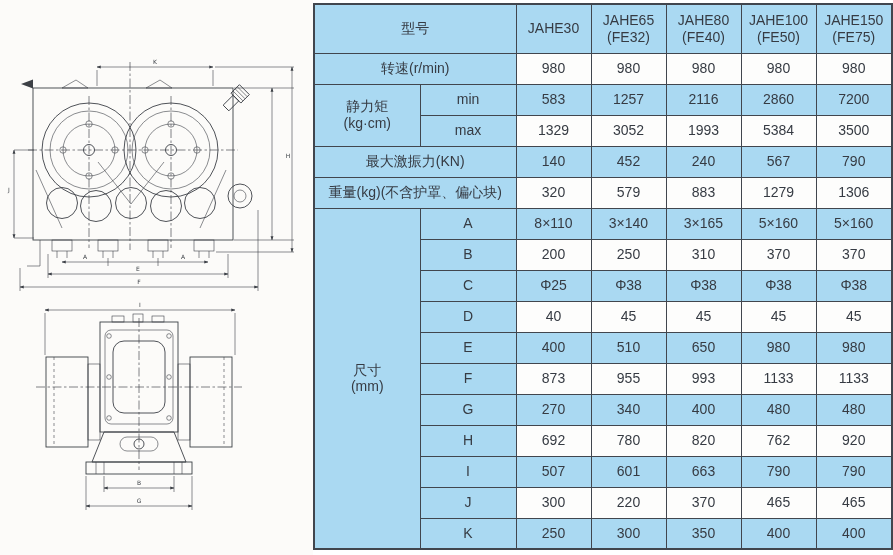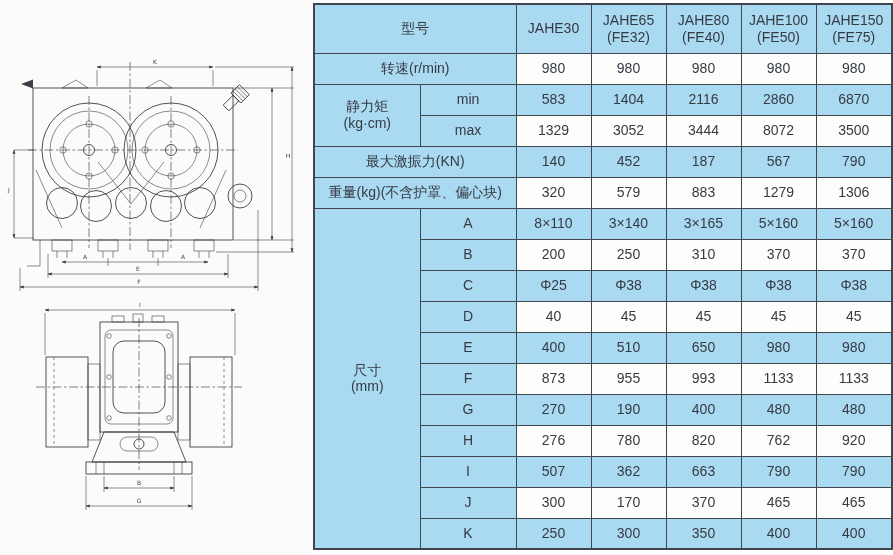--- a/index.html
+++ b/index.html
@@ -254,38 +254,38 @@
             <td class="white value">980</td>
             <td class="white value">980</td>
             <td class="white value">980</td>
             <td class="white value">980</td>
           </tr>
           <tr>
             <td class="blue label group" rowspan="2">静力矩
 (kg·cm)</td>
             <td class="blue label">min</td>
             <td class="blue value">583</td>
-            <td class="blue value">1404</td>
+            <td class="blue value">1257</td>
             <td class="blue value">2116</td>
             <td class="blue value">2860</td>
-            <td class="blue value">6870</td>
+            <td class="blue value">7200</td>
           </tr>
           <tr>
             <td class="blue label">max</td>
             <td class="white value">1329</td>
             <td class="white value">3052</td>
-            <td class="white value">3444</td>
-            <td class="white value">8072</td>
+            <td class="white value">1993</td>
+            <td class="white value">5384</td>
             <td class="white value">3500</td>
           </tr>
           <tr>
             <td class="blue label" colspan="2">最大激振力(KN)</td>
             <td class="blue value">140</td>
             <td class="blue value">452</td>
-            <td class="blue value">187</td>
+            <td class="blue value">240</td>
             <td class="blue value">567</td>
             <td class="blue value">790</td>
           </tr>
           <tr>
             <td class="blue label" colspan="2">重量(kg)(不含护罩、偏心块)</td>
             <td class="white value">320</td>
             <td class="white value">579</td>
             <td class="white value">883</td>
             <td class="white value">1279</td>
             <td class="white value">1306</td>
@@ -336,45 +336,45 @@
             <td class="blue label">F</td>
             <td class="white value">873</td>
             <td class="white value">955</td>
             <td class="white value">993</td>
             <td class="white value">1133</td>
             <td class="white value">1133</td>
           </tr>
           <tr>
             <td class="blue label">G</td>
             <td class="blue value">270</td>
-            <td class="blue value">190</td>
+            <td class="blue value">340</td>
             <td class="blue value">400</td>
             <td class="blue value">480</td>
             <td class="blue value">480</td>
           </tr>
           <tr>
             <td class="blue label">H</td>
-            <td class="white value">276</td>
+            <td class="white value">692</td>
             <td class="white value">780</td>
             <td class="white value">820</td>
             <td class="white value">762</td>
             <td class="white value">920</td>
           </tr>
           <tr>
             <td class="blue label">I</td>
             <td class="blue value">507</td>
-            <td class="blue value">362</td>
+            <td class="blue value">601</td>
             <td class="blue value">663</td>
             <td class="blue value">790</td>
             <td class="blue value">790</td>
           </tr>
           <tr>
             <td class="blue label">J</td>
             <td class="white value">300</td>
-            <td class="white value">170</td>
+            <td class="white value">220</td>
             <td class="white value">370</td>
             <td class="white value">465</td>
             <td class="white value">465</td>
           </tr>
           <tr>
             <td class="blue label">K</td>
             <td class="blue value">250</td>
             <td class="blue value">300</td>
             <td class="blue value">350</td>
             <td class="blue value">400</td>

